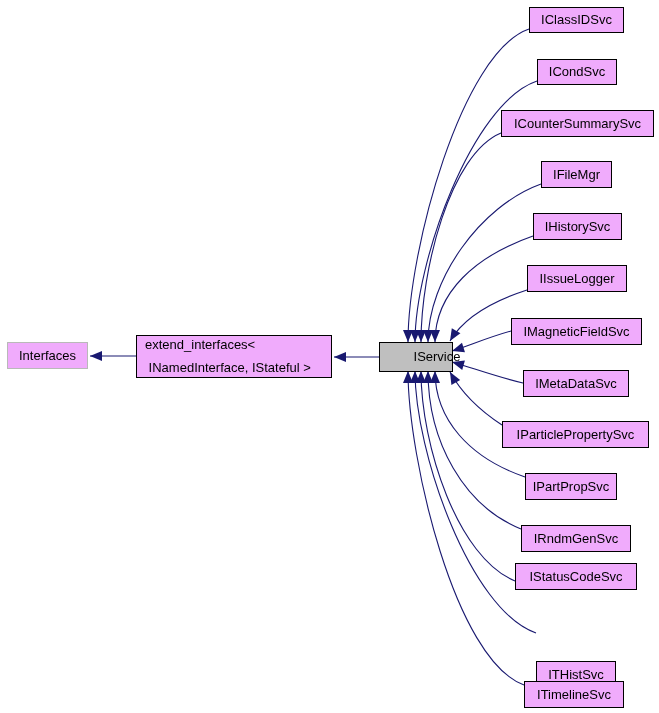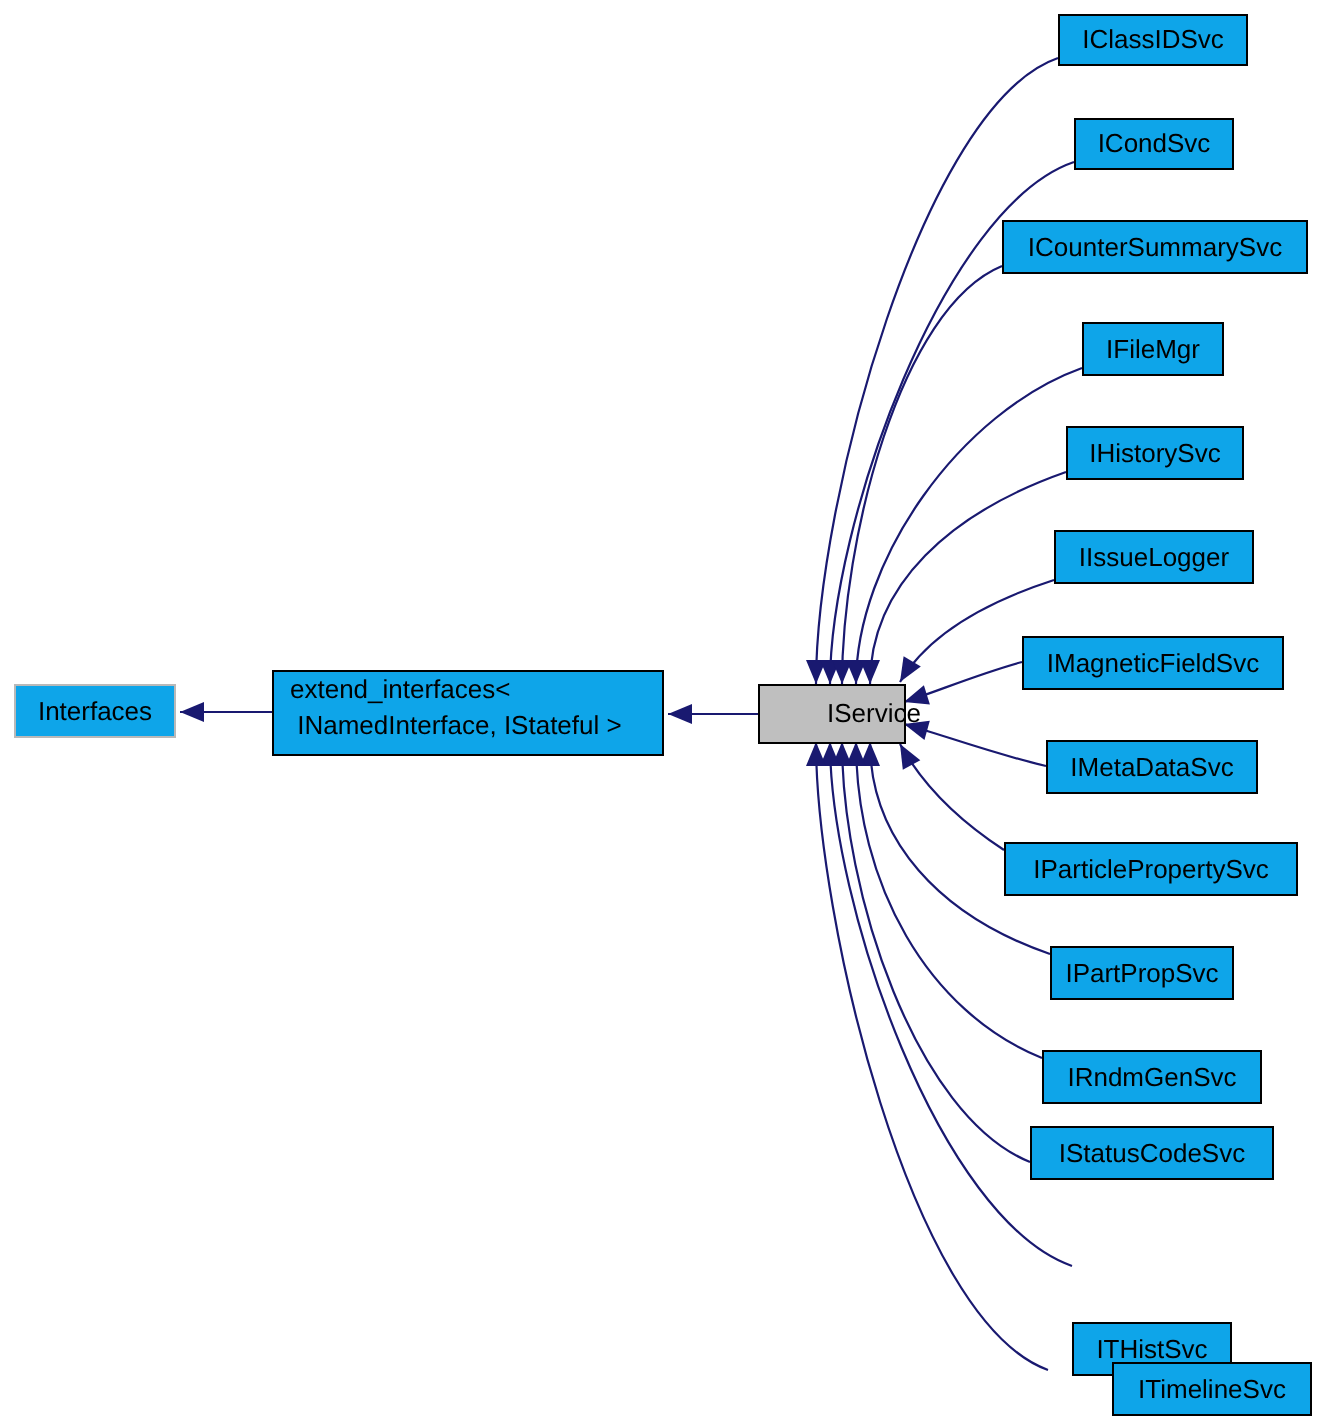--- a/index.html
+++ b/index.html
@@ -23,21 +23,21 @@
     height: 713px;
   }
   .edge {
     fill: none;
     stroke: #191970;
     stroke-width: 1.1px;
   }
   .node {
     position: absolute;
     box-sizing: border-box;
-    background: #0ea5e9;
+    background: #f0abfc;
     border: 1px solid #000000;
     color: #000000;
     font-size: 13px;
     line-height: 16px;
     display: flex;
     align-items: center;
     justify-content: center;
     white-space: nowrap;
     cursor: pointer;
   }
@@ -45,21 +45,21 @@
     border-color: #b9b9b9;
     cursor: default;
   }
   .node.current {
     background: #bfbfbf;
     cursor: default;
   }
   .node.multiline {
     flex-direction: column;
     align-items: flex-start;
-    justify-content: flex-start;
+    justify-content: space-between;
     padding: 0 8px;
   }
   .node-line {
     white-space: pre;
     line-height: 18px;
   }
 </style>
 </head>
 <body>
 
@@ -107,15 +107,15 @@
   <div class="node" style="left:541px; top:161px; width:71px;  height:27px;">IFileMgr</div>
   <div class="node" style="left:533px; top:213px; width:89px;  height:27px;">IHistorySvc</div>
   <div class="node" style="left:527px; top:265px; width:100px; height:27px;">IIssueLogger</div>
   <div class="node" style="left:511px; top:318px; width:131px; height:27px;">IMagneticFieldSvc</div>
   <div class="node" style="left:523px; top:370px; width:106px; height:27px;">IMetaDataSvc</div>
   <div class="node" style="left:502px; top:421px; width:147px; height:27px;">IParticlePropertySvc</div>
   <div class="node" style="left:525px; top:473px; width:92px; height:27px;">IPartPropSvc</div>
   <div class="node" style="left:521px; top:525px; width:110px; height:27px;">IRndmGenSvc</div>
   <div class="node" style="left:515px; top:563px; width:122px; height:27px;">IStatusCodeSvc</div>
   <div class="node" style="left:536px; top:661px; width:80px;  height:27px;text-align:center;">ITHistSvc</div>
-  <div class="node" style="left:524px; top:681px; width:100px; height:27px;margin-left:32px;">ITimelineSvc</div>
+  <div class="node" style="left:524px; top:681px; width:100px; height:27px;">ITimelineSvc</div>
 
 </div>
 
 </body></html>

